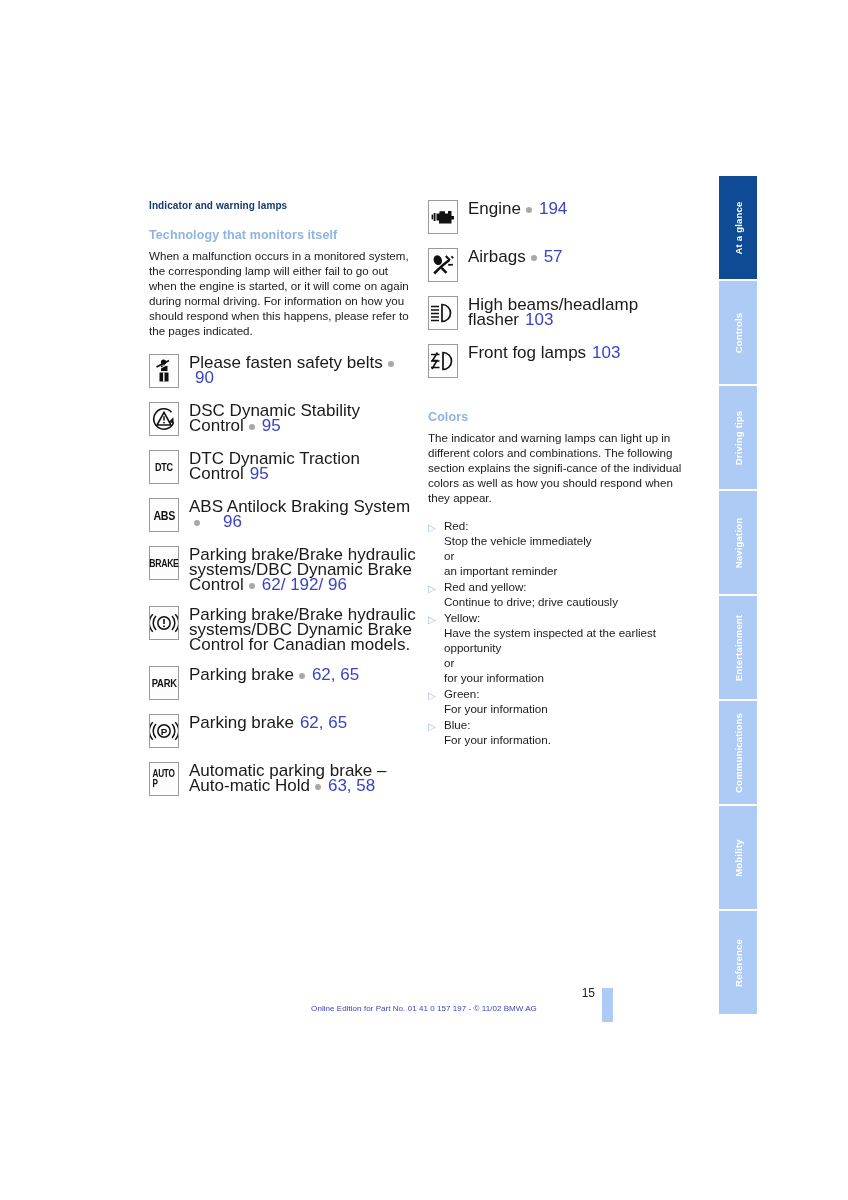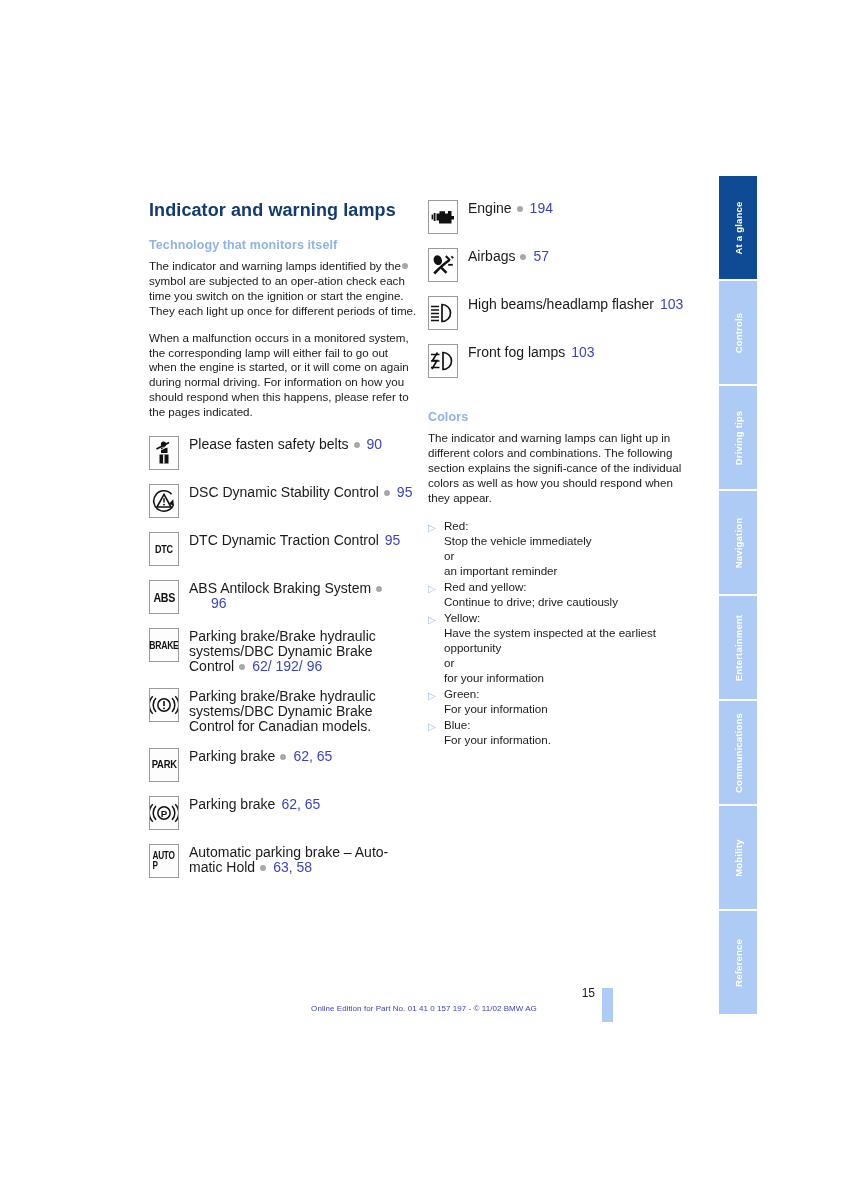--- a/index.html
+++ b/index.html
@@ -28,21 +28,21 @@
   
   .col {
     position: absolute;
     top: 200px;
     width: 270px;
   }
   #col-left  { left: 149px; }
   #col-right { left: 428px; }
 
   h1.sec-title {
-    font-size: 18px;
+    font-size: 10px;
     font-weight: bold;
     color: #123a73;
     margin: 0 0 17px 0;
     letter-spacing: .1px;
   }
   h2.sub-title {
     font-size: 12.5px;
     font-weight: bold;
     color: #8fb4e3;
     margin: 0 0 7px 0;
@@ -93,21 +93,21 @@
     line-height: 1;
     transform: scaleX(.82);
   }
   .g-dtc   { font-size: 11px; }
   .g-abs   { font-size: 13px; letter-spacing: 0; transform: scaleX(.95); }
   .g-brake { font-size: 10.5px; }
   .g-park  { font-size: 11.5px; }
   .g-autop { font-size: 10px; }
 
   .lamp-text {
-    font-size: 14px;
+    font-size: 17px;
     line-height: 15px;
     padding-top: 1px;
     color: #1a1a1a;
   }
   .pg { color: #3a43c4; }
 
   
   .bullets { margin-top: 2px; }
   .bullet-row {
     display: flex;
@@ -187,21 +187,20 @@
 </head>
 <body>
 
 <div id="page">
 
   <div class="col" id="col-left">
 
     <h1 class="sec-title">Indicator and warning lamps</h1>
     <h2 class="sub-title">Technology that monitors itself</h2>
 
-    <p class="body"><span>The indicator and warning lamps identified by the</span><span class="inline-dot"></span><span>symbol are subjected to an oper-ation check each time you switch on the ignition or start the engine. They each light up once for different periods of time.</span></p>
 
     <p class="body">When a malfunction occurs in a monitored system, the corresponding lamp will either fail to go out when the engine is started, or it will come on again during normal driving. For information on how you should respond when this happens, please refer to the pages indicated.</p>
 
     <div class="lamp-list" id="left-lamps">
         <div class="lamp-row">
           <div class="icon-box">
             <svg width="24" height="26" viewBox="0 0 24 26">
         <circle cx="11.5" cy="4.2" r="2.6" fill="#111"></circle>
         <path d="M9 7.5 L9 13 L15.5 13 L15.5 7.8" fill="#111"></path>
         <rect x="7.5" y="14.5" width="9" height="9" fill="#111"></rect>

